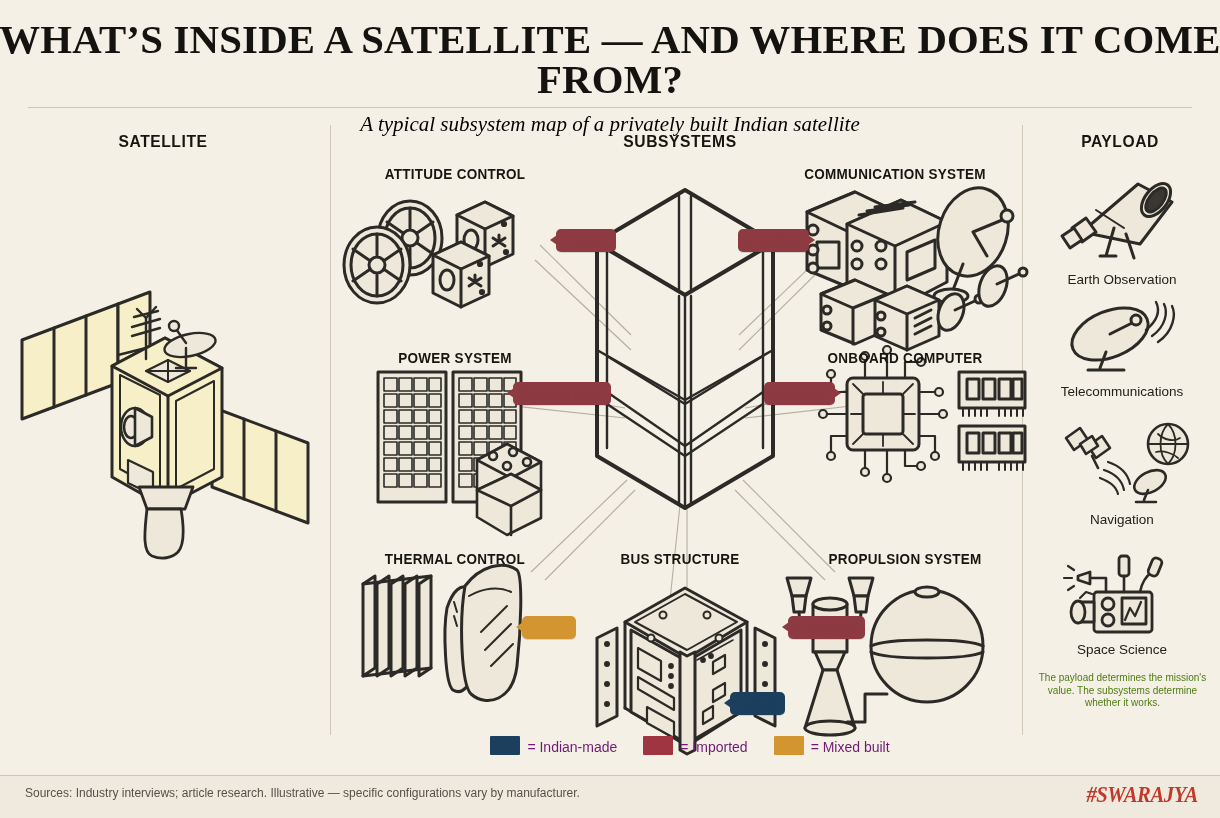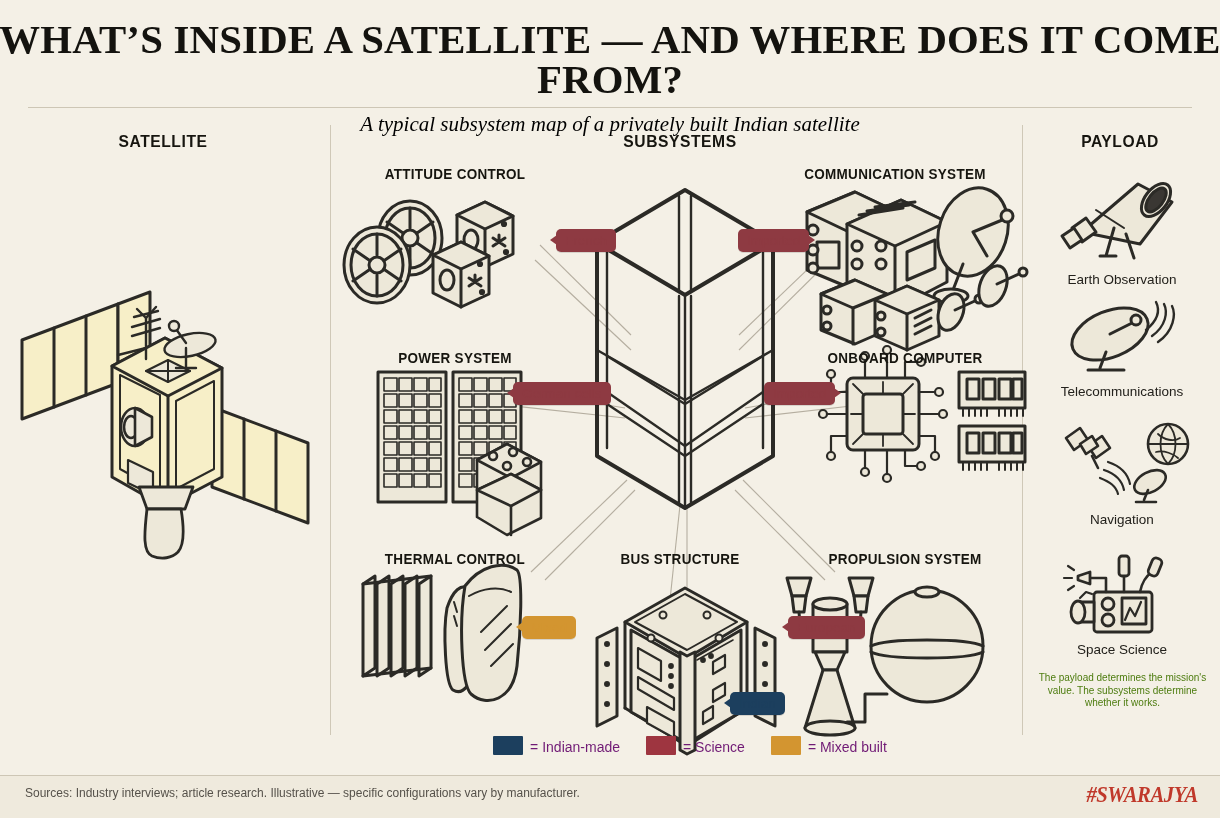--- a/index.html
+++ b/index.html
@@ -733,21 +733,21 @@
 
   <div class="pl-note">The payload determines the mission's value. The subsystems determine whether it works.</div>
 
   <div class="legend">
     <div class="leg-item">
       <span class="leg-sw" style="background:#1C3F5E;"></span>
       <span>= Indian-made</span>
     </div>
     <div class="leg-item">
       <span class="leg-sw" style="background:#9E3540;"></span>
-      <span>= Science</span>
+      <span>= Imported</span>
     </div>
     <div class="leg-item">
       <span class="leg-sw" style="background:#D39530;"></span>
       <span>= Mixed built</span>
     </div>
   </div>
 
   <div class="footer"></div>
   <div class="rule-bot"></div>
   <div class="sources">Sources: Industry interviews; article research. Illustrative — specific configurations vary by manufacturer.</div>

